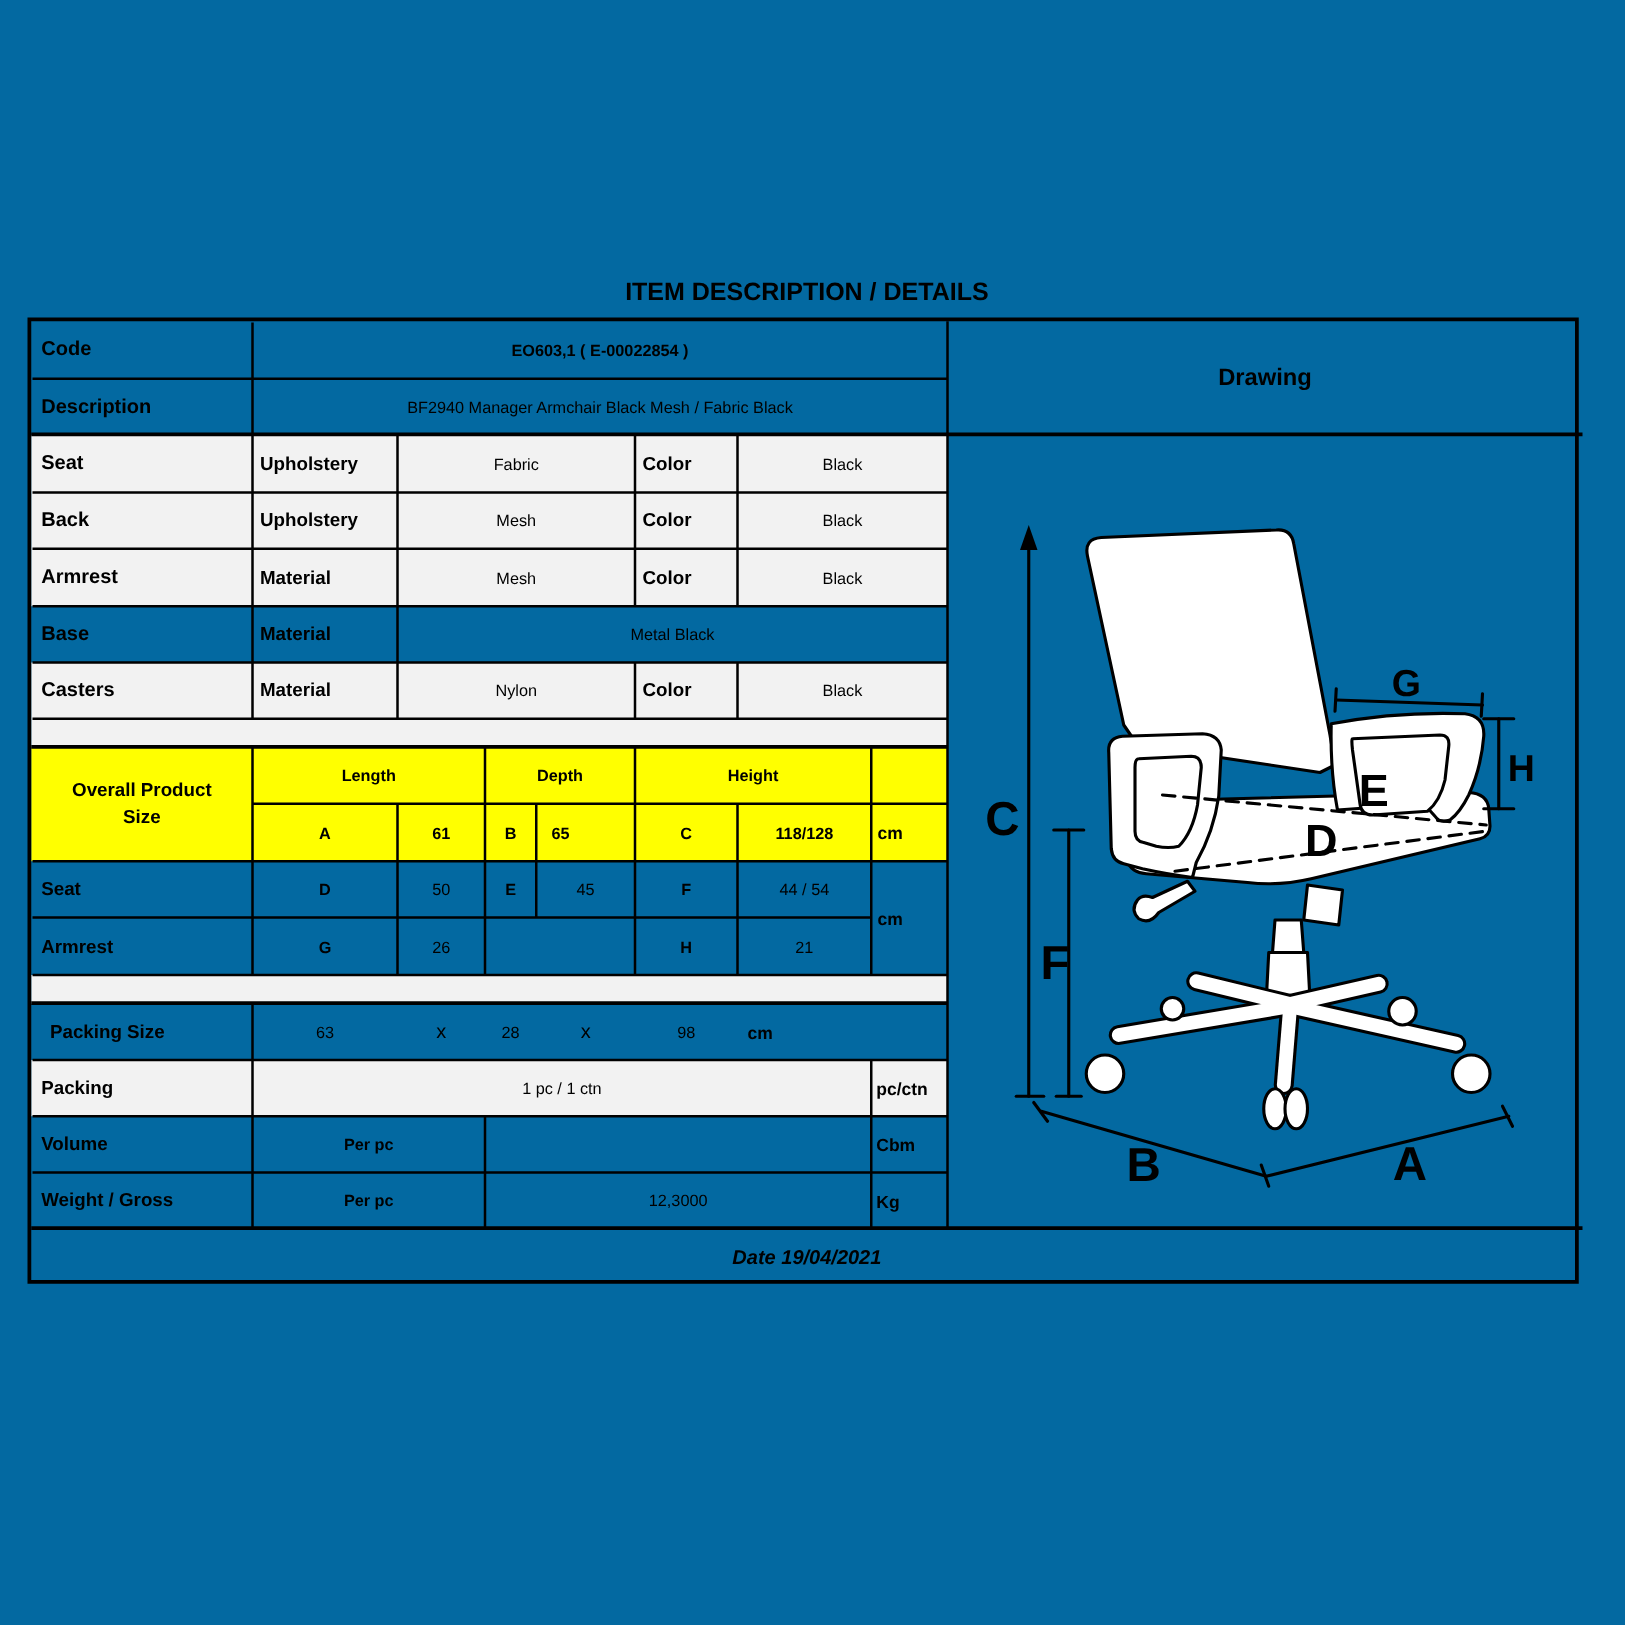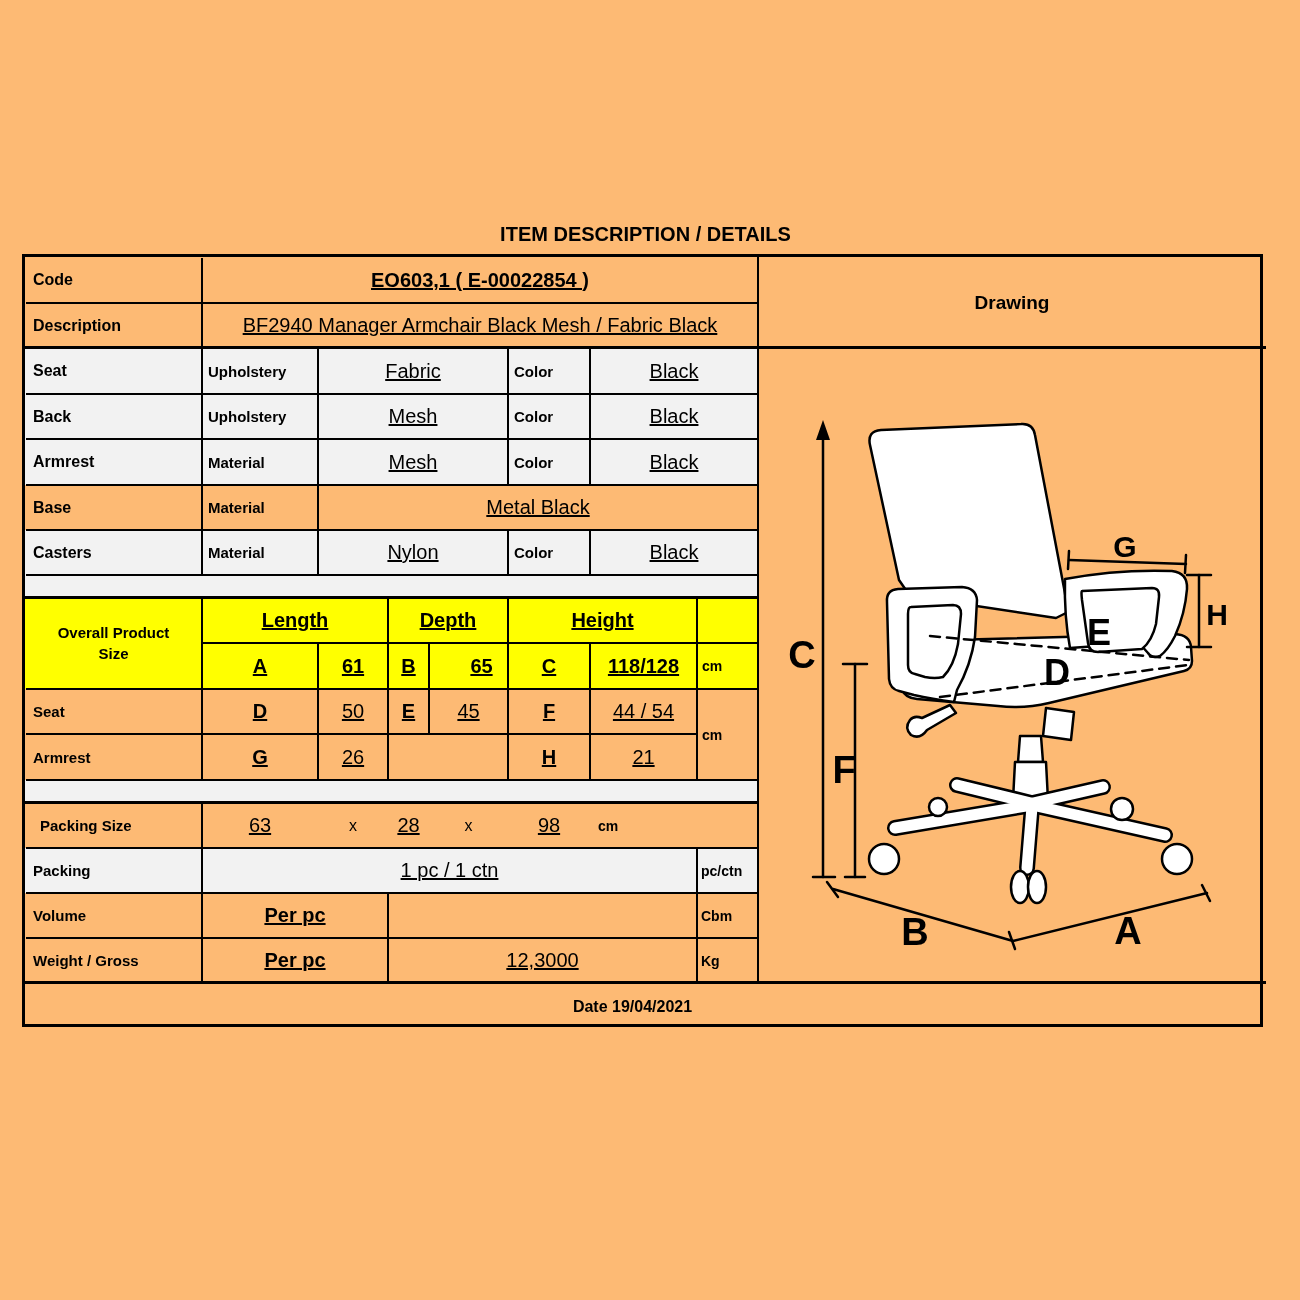--- a/index.html
+++ b/index.html
@@ -1,24 +1,24 @@
 <!DOCTYPE html>
 <html><head>
 <meta charset="utf-8">
 <style>
   html,body{margin:0;padding:0;background:#fff;}
-  #page{position:relative;width:1300px;height:1300px;background:#fdba74;overflow:hidden;
+  #page{position:relative;width:1300px;height:1300px;background:#0369a1;overflow:hidden;
         font-family:"Liberation Sans",sans-serif;color:#000;}
   .abs{position:absolute;box-sizing:border-box;}
   .cell{position:absolute;display:flex;align-items:center;box-sizing:border-box;white-space:pre;}
   .c{justify-content:center;text-align:center;}
   .l{padding-left:8px;}
   .b{font-weight:bold;}
   .f14{font-size:14px;} .f15{font-size:15px;} .f16{font-size:16px;}
-  .f17{font-size:20px;text-decoration:underline;} .f19{font-size:19px;} .f20{font-size:20px;}
+  .f17{font-size:13px;} .f19{font-size:19px;} .f20{font-size:20px;}
   .gray{background:#f2f2f2;}
   .yellow{background:#ffff00;}
   .hl,.vl{position:absolute;background:#000;}
   #ops-label{white-space:normal;text-align:center;line-height:1.35;padding:0 22px;}
   svg text{font-family:"Liberation Sans",sans-serif;font-weight:bold;fill:#000;}
 </style>
 </head>
 <body>
 
 <div id="page">
@@ -66,21 +66,21 @@
   <div class="cell c f17" style="left:590px;top:530px;width:168px;height:45px;">Black</div>
 
   <div class="cell c b f15" id="ops-label" style="left:25px;top:598px;width:177px;height:91px;">Overall Product Size</div>
   <div class="cell c b f17" style="left:202px;top:598px;width:186px;height:45px;">Length</div>
   <div class="cell c b f17" style="left:388px;top:598px;width:120px;height:45px;">Depth</div>
   <div class="cell c b f17" style="left:508px;top:598px;width:189px;height:45px;">Height</div>
 
   <div class="cell c b f17" style="left:202px;top:643px;width:116px;height:46px;">A</div>
   <div class="cell c b f17" style="left:318px;top:643px;width:70px;height:46px;">61</div>
   <div class="cell c b f17" style="left:388px;top:643px;width:41px;height:46px;">B</div>
-  <div class="cell c b f17" style="left:442px;top:643px;width:79px;height:46px;">65</div>
+  <div class="cell c b f17" style="left:409px;top:643px;width:79px;height:46px;">65</div>
   <div class="cell c b f17" style="left:508px;top:643px;width:82px;height:46px;">C</div>
   <div class="cell c b f17" style="left:590px;top:643px;width:107px;height:46px;">118/128</div>
   <div class="cell b f14" style="left:697px;top:643px;width:61px;height:46px;padding-left:5px;">cm</div>
 
   <div class="cell l b f15" style="left:25px;top:689px;width:177px;height:45px;">Seat</div>
   <div class="cell c b f17" style="left:202px;top:689px;width:116px;height:45px;">D</div>
   <div class="cell c f17" style="left:318px;top:689px;width:70px;height:45px;">50</div>
   <div class="cell c b f17" style="left:388px;top:689px;width:41px;height:45px;">E</div>
   <div class="cell c f17" style="left:429px;top:689px;width:79px;height:45px;">45</div>
   <div class="cell c b f17" style="left:508px;top:689px;width:82px;height:45px;">F</div>
@@ -107,21 +107,21 @@
 
   <div class="cell l b f15" style="left:25px;top:893px;width:177px;height:45px;">Volume</div>
   <div class="cell c b f17" style="left:202px;top:893px;width:186px;height:45px;">Per pc</div>
   <div class="cell b f14" style="left:697px;top:893px;width:61px;height:45px;padding-left:4px;">Cbm</div>
 
   <div class="cell l b f15" style="left:25px;top:938px;width:177px;height:45px;">Weight / Gross</div>
   <div class="cell c b f17" style="left:202px;top:938px;width:186px;height:45px;">Per pc</div>
   <div class="cell c f17" style="left:388px;top:938px;width:309px;height:45px;">12,3000</div>
   <div class="cell b f14" style="left:697px;top:938px;width:61px;height:45px;padding-left:4px;">Kg</div>
 
-  <div class="cell c b f16" style="left:12px;top:983px;width:1241px;height:47px;">Date 19/04/2021</div>
+  <div class="cell c b f16" style="left:25px;top:983px;width:1241px;height:47px;font-style:italic;">Date 19/04/2021</div>
 
   <svg class="abs" style="left:758px;top:348px;" width="508" height="635" viewBox="0 0 508 635">
     <g fill="#fff" stroke="#000" stroke-width="2.5" stroke-linejoin="round" stroke-linecap="round">
 
       <path d="M262,388 L283,388 L285,414 L260,414 Z"></path>
       <path d="M257,414 L288,414 L290,452 L255,452 Z"></path>
 
       <g stroke-width="16" fill="none">
         <path d="M274,457 L137,480"></path>
           <path d="M274,457 L407,487"></path>

